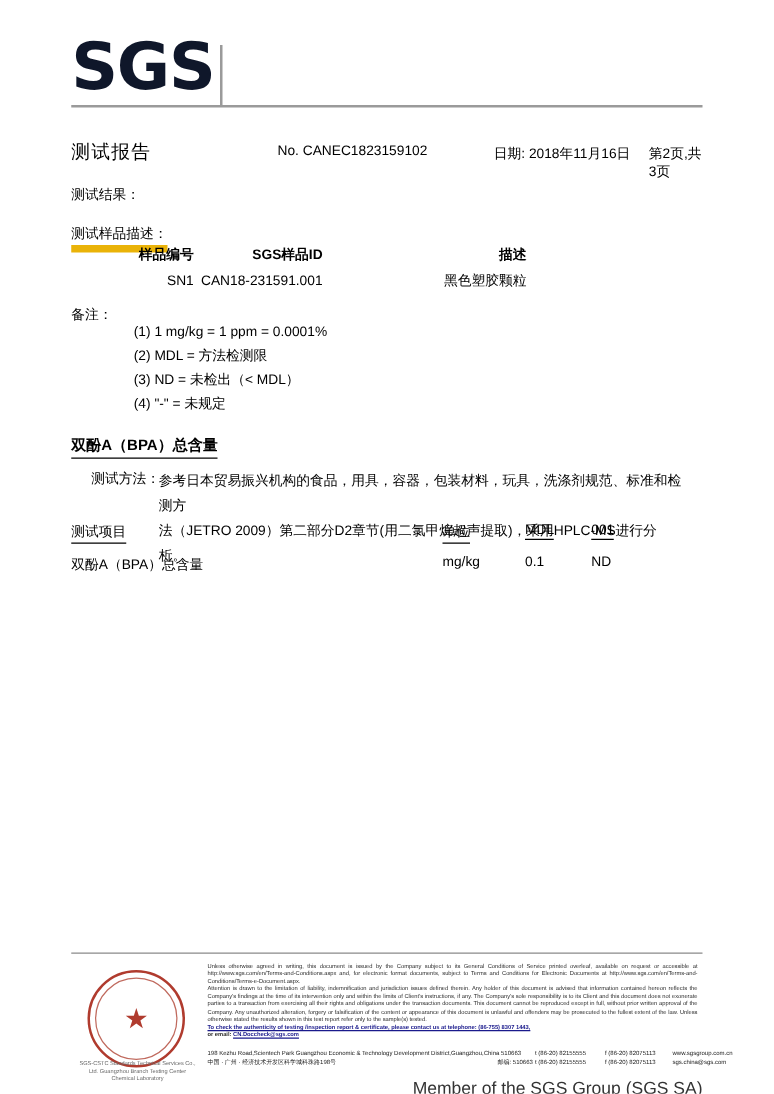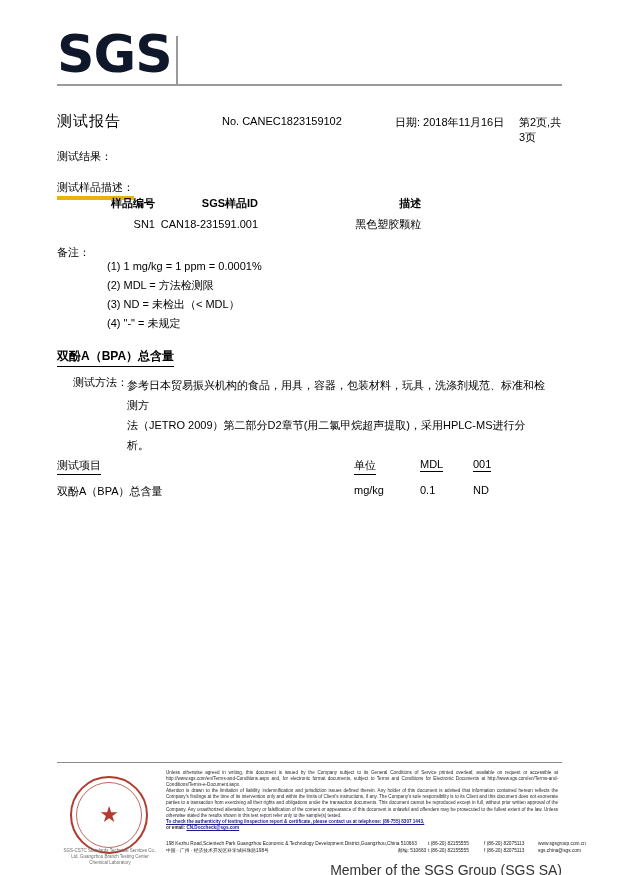--- a/index.html
+++ b/index.html
@@ -89,21 +89,21 @@
     font-size: 11px;
   }
   
   .t {
     position: absolute;
     font-size: 11px;
     line-height: 16px;
     white-space: nowrap;
   }
   .underline-head {
-    border-bottom: 4px solid #eab308;
+    border-bottom: 6px solid #eab308;
     padding-bottom: 1px;
   }
   
   .sample-table {
     position: absolute;
     left: 85px;
     top: 196px;
     font-size: 11px;
   }
   .sample-table .hdr span,
@@ -158,21 +158,20 @@
     width: 490px;
     font-size: 11px;
   }
   .res-hdr {
     position: relative;
     height: 18px;
   }
   .res-hdr .cell, .res-row .cell {
     position: absolute;
     top: 0;
-    margin-top: 40px;
   }
   .c-item { left: 0; }
   .c-unit { left: 297px; text-align: right; }
   .c-mdl  { left: 363px; }
   .c-001  { left: 416px; }
   .res-hdr .cell {
     border-bottom: 1px solid #000;
     padding-bottom: 1px;
   }
   .res-row {

